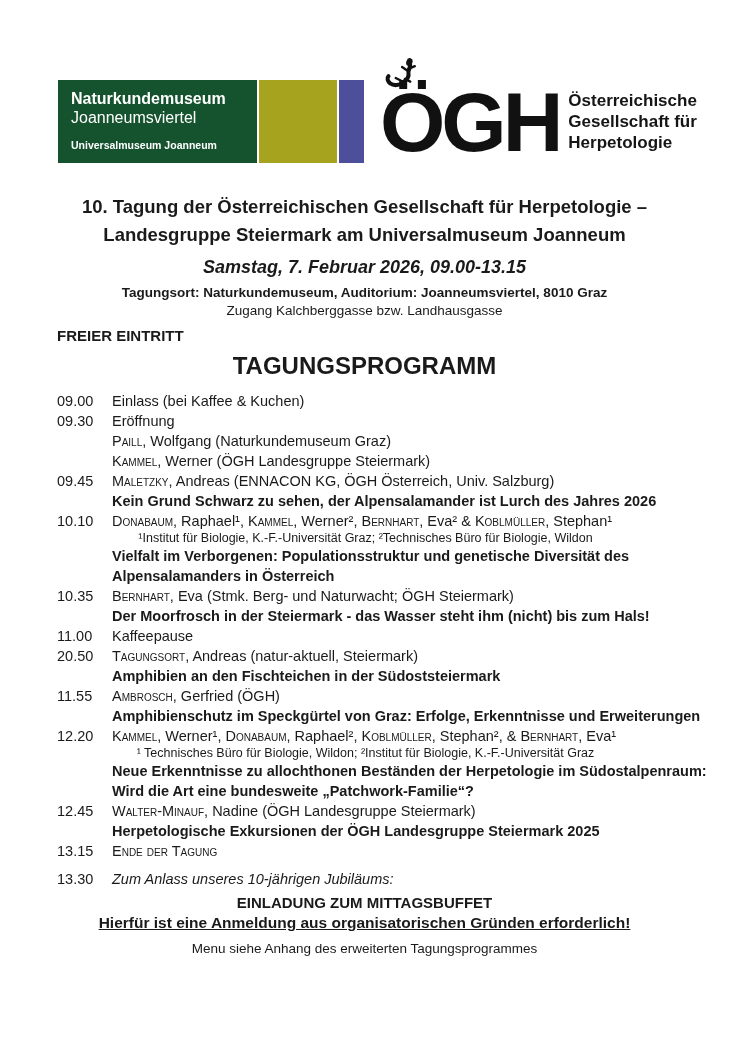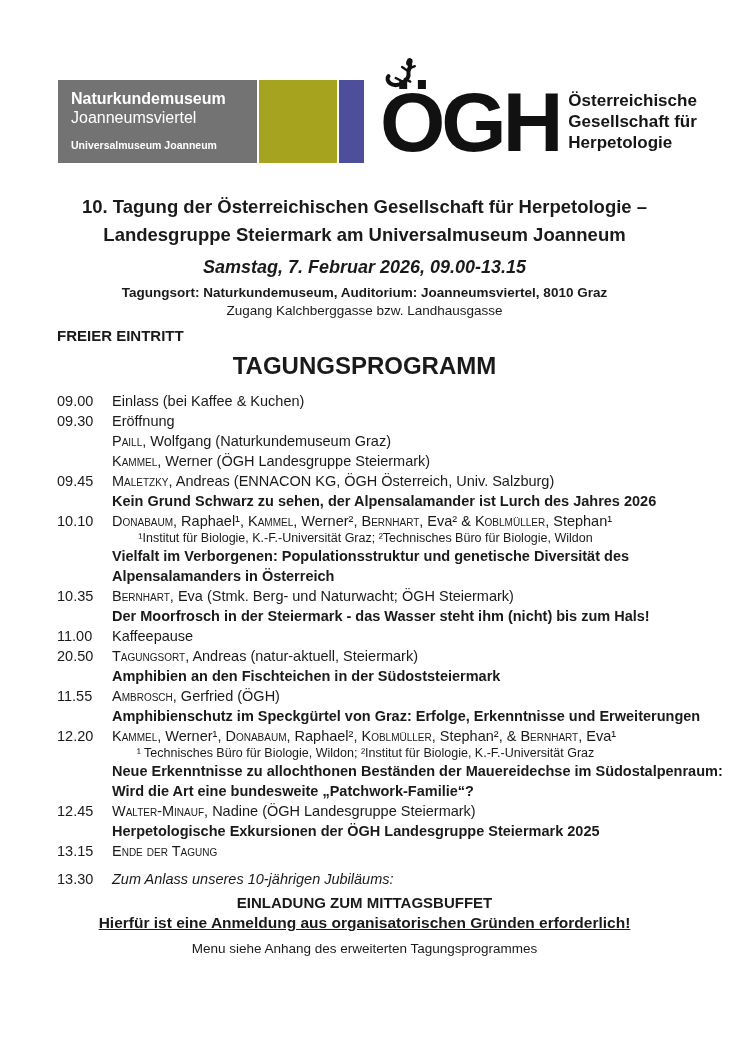--- a/index.html
+++ b/index.html
@@ -52,21 +52,21 @@
   .required{margin-top:3px;text-align:center;font-size:15.5px;font-weight:bold;text-decoration:underline;}
   .menu-note{margin-top:9px;text-align:center;font-size:13.5px;}
 </style>
 </head>
 <body>
 
 <div class="page">
 
   <div class="logos">
     <div class="museum-logo">
-      <div class="green-block" style="background:#737373;">
+      <div class="green-block" style="background:#14532d;">
         <div class="m1">Naturkundemuseum</div>
         <div class="m2">Joanneumsviertel</div>
         <div class="m3">Universalmuseum Joanneum</div>
       </div>
       <div class="olive-block" style="background:#a6a41e;"></div>
       <div class="purple-block" style="background:#4d4f9b;"></div>
     </div>
 
     <div class="ogh-logo">
       <div class="ogh-mark">
@@ -160,21 +160,21 @@
         <div class="content">
           <div class="line plain"><span class="sc">Ambrosch</span><span>, Gerfried (ÖGH)</span></div>
           <div class="line bold"><span>Amphibienschutz im Speckgürtel von Graz: Erfolge, Erkenntnisse und Erweiterungen</span></div>
         </div>
       </div>
       <div class="row">
         <div class="time">12.20</div>
         <div class="content">
           <div class="line plain"><span class="sc">Kammel</span><span>, Werner¹, </span><span class="sc">Donabaum</span><span>, Raphael², </span><span class="sc">Koblmüller</span><span>, Stephan², &amp; </span><span class="sc">Bernhart</span><span>, Eva¹</span></div>
           <div class="line aff"><span>¹ Technisches Büro für Biologie, Wildon; ²Institut für Biologie, K.-F.-Universität Graz</span></div>
-          <div class="line bold"><span>Neue Erkenntnisse zu allochthonen Beständen der Mauereidechse im Südostalpenraum:</span></div>
+          <div class="line bold"><span>Neue Erkenntnisse zu allochthonen Beständen der Herpetologie im Südostalpenraum:</span></div>
           <div class="line bold"><span>Wird die Art eine bundesweite „Patchwork-Familie“?</span></div>
         </div>
       </div>
       <div class="row">
         <div class="time">12.45</div>
         <div class="content">
           <div class="line plain"><span class="sc">Walter-Minauf</span><span>, Nadine (ÖGH Landesgruppe Steiermark)</span></div>
           <div class="line bold"><span>Herpetologische Exkursionen der ÖGH Landesgruppe Steiermark 2025</span></div>
         </div>
       </div>

